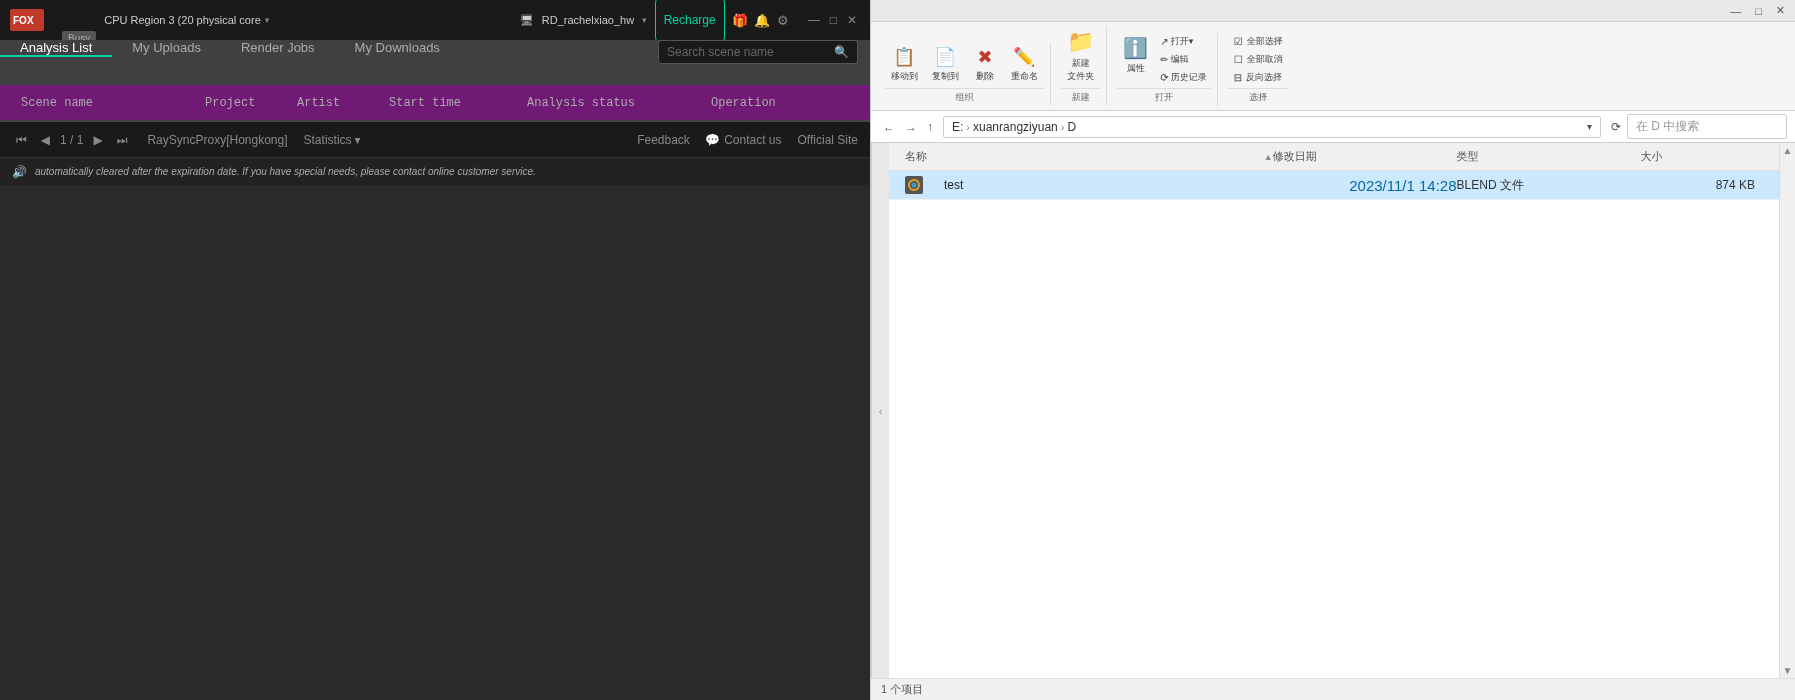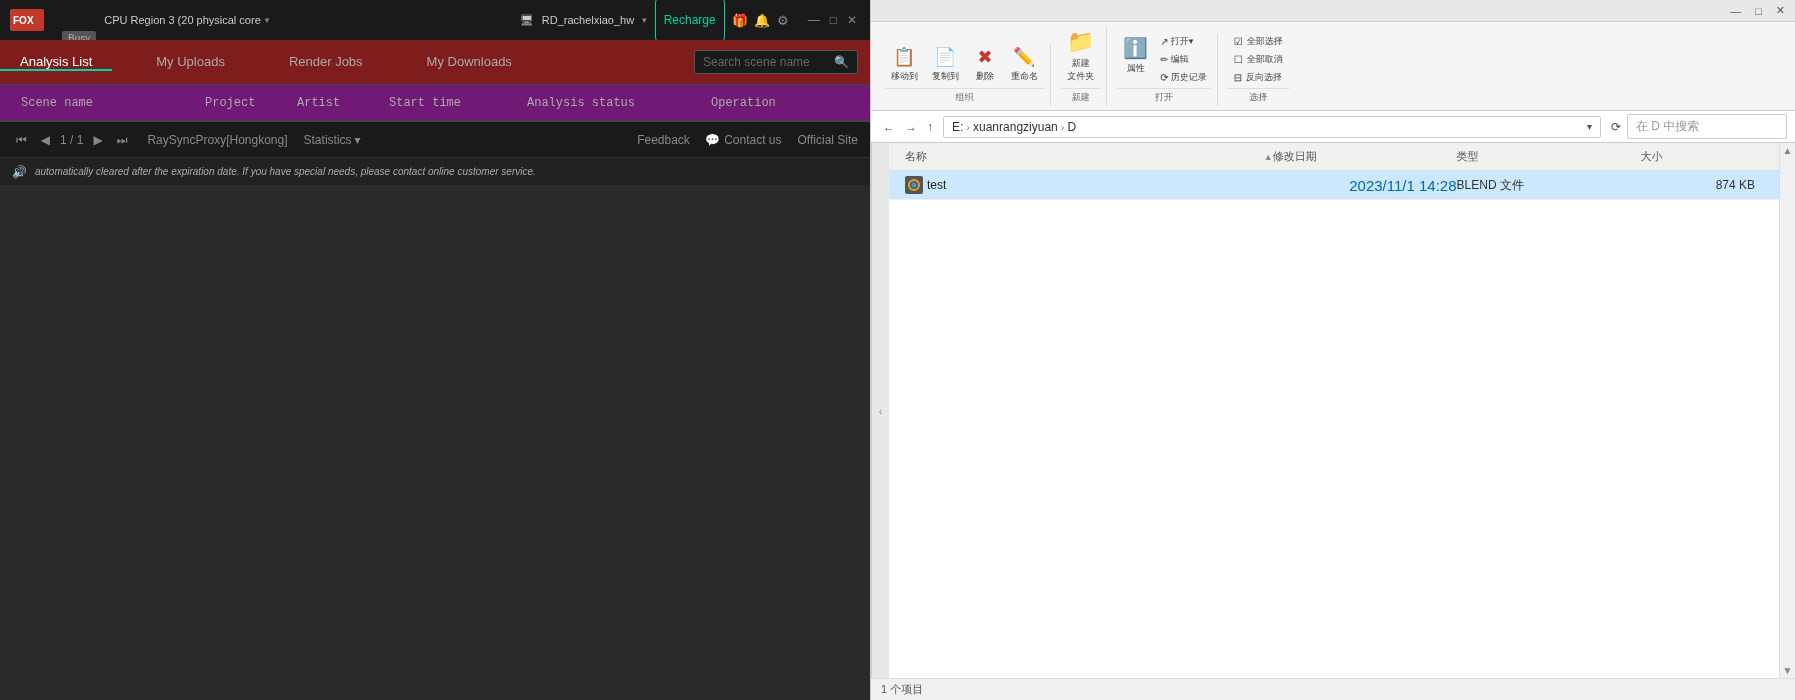--- a/index.html
+++ b/index.html
@@ -87,25 +87,24 @@
     .win-btn {
       color: #888;
       font-size: 12px;
       cursor: pointer;
       padding: 0 3px;
     }
 
     
     .tab-bar {
       height: 45px;
-      background: #7f1d1d;
-      display: flex;
-      align-items: center;
+      background: #404040;
+      display: flex;
+      align-items: flex-start;
       border-bottom: 1px solid #444;
-      gap: 24px;
     }
     .tab {
       padding: 0 20px;
       display: flex;
       align-items: center;
       font-size: 13px;
       color: #aaa;
       cursor: pointer;
       border-bottom: 2px solid transparent;
       white-space: nowrap;
@@ -120,21 +119,21 @@
       align-items: center;
       padding-right: 12px;
     }
     .search-box {
       background: #1a1a1a;
       border: 1px solid #555;
       border-radius: 3px;
       padding: 4px 8px;
       color: #aaa;
       font-size: 12px;
-      width: 164px;
+      width: 200px;
       display: flex;
       align-items: center;
       gap: 6px;
     }
     .search-input-text {
       color: #666;
       font-size: 12px;
     }
 
     
@@ -404,21 +403,21 @@
       padding: 5px 16px;
       align-items: center;
       font-size: 12px;
       color: #222;
       border-bottom: 1px solid #f0f0f0;
       background: #cce8ff;
     }
     .file-name-cell {
       display: flex;
       align-items: center;
-      gap: 4px;
+      gap: 21px;
     }
 
     
     .left-collapse {
       width: 18px;
       background: #e8e8e8;
       border-left: 1px solid #ccc;
       display: flex;
       align-items: center;
       justify-content: center;

